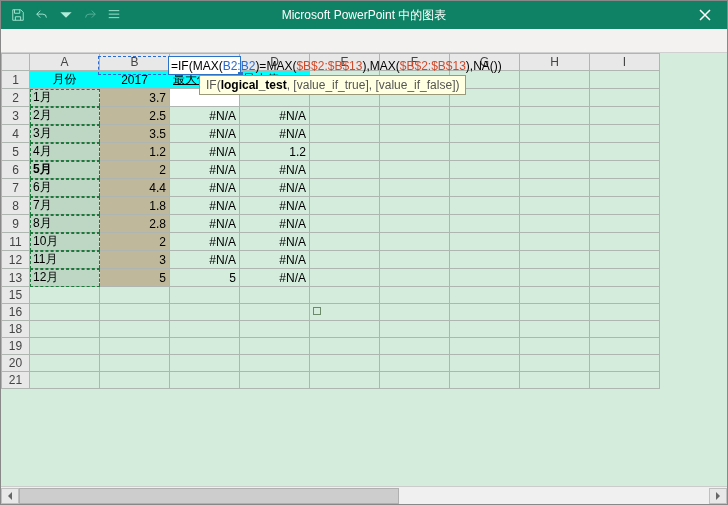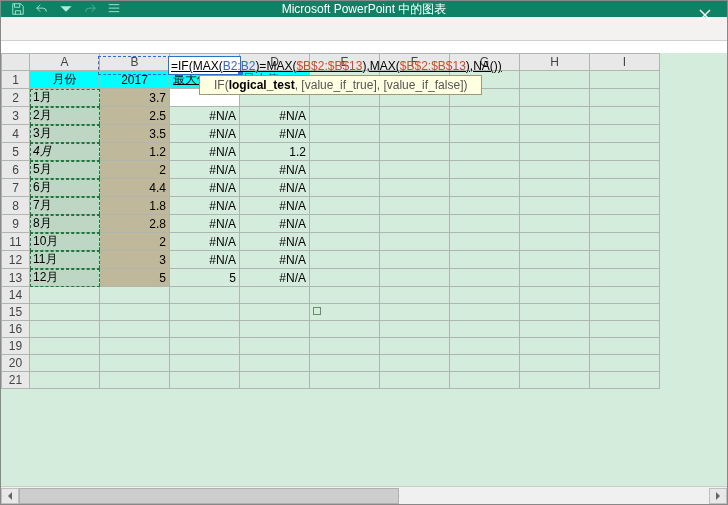--- a/index.html
+++ b/index.html
@@ -1,17 +1,17 @@
 <!DOCTYPE html>
 <html><head>
 <meta charset="utf-8">
 <style>
   *{box-sizing:border-box;margin:0;padding:0;font-family:"Microsoft YaHei",Arial,sans-serif;font-size:12px;}
   body{background:#fff;width:728px;height:505px;overflow:hidden;border:1px solid #888;position:relative;}
-  .titlebar{height:16px;background:#0f8265;color:#fff;display:flex;align-items:center;position:relative;}
+  .titlebar{height:28px;background:#0f8265;color:#fff;display:flex;align-items:center;position:relative;}
   .qat{display:flex;align-items:center;gap:2px;padding:0 6px;}
   .qat-btn{width:22px;height:22px;display:flex;align-items:center;justify-content:center;color:#cfe;opacity:.85;}
   .qat-btn svg{width:14px;height:14px;}
   .title{position:absolute;left:0;right:0;text-align:center;font-size:12px;pointer-events:none;}
   .closebtn{position:absolute;right:0;top:0;width:44px;height:28px;display:flex;align-items:center;justify-content:center;}
   .closebtn svg{width:12px;height:12px;stroke:#fff;stroke-width:1.5;}
   .ribbon-gap{height:24px;background:#f3f2f1;border-bottom:1px solid #d0d0d0;}
   .sheet-area{position:absolute;top:52px;left:0;right:0;bottom:18px;background:#d3ecdb;overflow:hidden;}
   .grid{border-collapse:collapse;table-layout:fixed;}
   .grid th,.grid td{border:1px solid #aeb6af;height:17px;padding:0 3px;overflow:hidden;white-space:nowrap;background:#d3ecdb;vertical-align:middle;}
@@ -23,26 +23,26 @@
   .colStd{width:70px;}
   .hdr-month{background:#00ffff!important;text-align:center;}
   .hdr-year{background:#00ffff!important;text-align:center;margin-top:12px;}
   .hdr-max{background:#00ffff!important;text-align:left;text-decoration:underline;}
   .hdr-min{background:#00ffff!important;text-align:left;text-decoration:underline;}
   .cell-a{background:#bdd7c4!important;text-align:left;}
   .cell-b{background:#c0b89a!important;text-align:right;}
   .cell-val{text-align:right;}
   .cell-na{text-align:right;}
   .marq-a{outline:1px dashed #1a7a3a;outline-offset:-1px;}
-  .formula-overlay{position:absolute;top:56px;left:170px;height:18px;display:flex;align-items:center;background:transparent;font-family:Consolas,monospace;font-size:12px;white-space:nowrap;z-index:5;text-decoration:underline;}
+  .formula-overlay{position:absolute;top:56px;left:170px;height:18px;display:flex;align-items:center;background:transparent;font-family:Consolas,monospace;font-size:12px;white-space:nowrap;z-index:5;}
   .tok{}
   .tok.ref1{color:#2a6ad4;}
   .tok.ref2{color:#d04a2a;}
   .tok.txt{color:#000;}
-  .tooltip{position:absolute;top:74px;left:198px;background:#ffffe1;border:1px solid #9a9a7a;padding:2px 14px;font-size:11px;z-index:6;color:#555;}
+  .tooltip{position:absolute;top:74px;left:198px;background:#ffffe1;border:1px solid #9a9a7a;padding:2px 6px;font-size:11px;z-index:6;color:#555;}
   .tooltip b{color:#000;font-weight:bold;}
   .edit-box{position:absolute;top:55px;left:167px;width:73px;height:19px;border:1.5px solid #2a72c8;background:#fff;z-index:4;}
   .edit-handle{position:absolute;bottom:-3px;right:-3px;width:5px;height:5px;background:#2a72c8;}
   .cell-ref-box{position:absolute;top:55px;left:97px;width:73px;height:19px;border:1.5px dashed #2a6ad4;z-index:3;pointer-events:none;}
   .hscroll{position:absolute;left:0;right:0;bottom:0;height:18px;background:#f0f0f0;border-top:1px solid #ccc;display:flex;align-items:center;}
   .hscroll .arrow{width:18px;height:16px;background:#e8e8e8;border:1px solid #c0c0c0;display:flex;align-items:center;justify-content:center;}
   .hscroll .track{flex:1;height:16px;background:#f0f0f0;position:relative;}
   .hscroll .thumb{position:absolute;left:0;top:0;bottom:0;width:55%;background:#cdcdcd;border:1px solid #b0b0b0;}
   .c2-white{background:#fff!important;}
   .smalltag{position:absolute;width:8px;height:8px;border:1px solid #6a8a6a;top:306px;left:312px;z-index:3;}
@@ -145,33 +145,33 @@
           <td class="cell-na">#N/A</td>
           <td class="cell-na">#N/A</td>
           <td></td>
           <td></td>
           <td></td>
           <td></td>
           <td></td>
         </tr>
         <tr>
           <th class="rowhdr">5</th>
-          <td class="cell-a marq-a" style="border-left: 1px dashed rgb(42, 138, 74); border-right: 1px dashed rgb(42, 138, 74); font-style: italic;">4月</td>
+          <td class="cell-a marq-a" style="border-left: 1px dashed rgb(42, 138, 74); border-right: 1px dashed rgb(42, 138, 74);">4月</td>
           <td class="cell-b" style="border-left: 1.5px dashed rgb(208, 74, 42); border-right: 1.5px dashed rgb(208, 74, 42);">1.2</td>
           <td class="cell-na">#N/A</td>
           <td class="cell-val">1.2</td>
           <td></td>
           <td></td>
           <td></td>
           <td></td>
           <td></td>
         </tr>
         <tr>
           <th class="rowhdr">6</th>
-          <td class="cell-a marq-a" style="border-left: 1px dashed rgb(42, 138, 74); border-right: 1px dashed rgb(42, 138, 74);">5月</td>
+          <td class="cell-a marq-a" style="border-left: 1px dashed rgb(42, 138, 74); border-right: 1px dashed rgb(42, 138, 74); font-weight: bold;">5月</td>
           <td class="cell-b" style="border-left: 1.5px dashed rgb(208, 74, 42); border-right: 1.5px dashed rgb(208, 74, 42);">2</td>
           <td class="cell-na">#N/A</td>
           <td class="cell-na">#N/A</td>
           <td></td>
           <td></td>
           <td></td>
           <td></td>
           <td></td>
         </tr>
         <tr>
@@ -240,45 +240,45 @@
           <td class="cell-b" style="border-left: 1.5px dashed rgb(208, 74, 42); border-right: 1.5px dashed rgb(208, 74, 42); border-bottom: 1.5px dashed rgb(208, 74, 42);">5</td>
           <td class="cell-na">5</td>
           <td class="cell-na">#N/A</td>
           <td></td>
           <td></td>
           <td></td>
           <td></td>
           <td></td>
         </tr>
         <tr>
-          <th class="rowhdr">14</th>
-          <td></td>
-          <td></td>
-          <td></td>
-          <td></td>
-          <td></td>
-          <td></td>
-          <td></td>
-          <td></td>
-          <td></td>
-        </tr>
-        <tr>
           <th class="rowhdr">15</th>
           <td></td>
           <td></td>
           <td></td>
           <td></td>
           <td></td>
           <td></td>
           <td></td>
           <td></td>
           <td></td>
         </tr>
         <tr>
           <th class="rowhdr">16</th>
+          <td></td>
+          <td></td>
+          <td></td>
+          <td></td>
+          <td></td>
+          <td></td>
+          <td></td>
+          <td></td>
+          <td></td>
+        </tr>
+        <tr>
+          <th class="rowhdr">18</th>
           <td></td>
           <td></td>
           <td></td>
           <td></td>
           <td></td>
           <td></td>
           <td></td>
           <td></td>
           <td></td>
         </tr>

